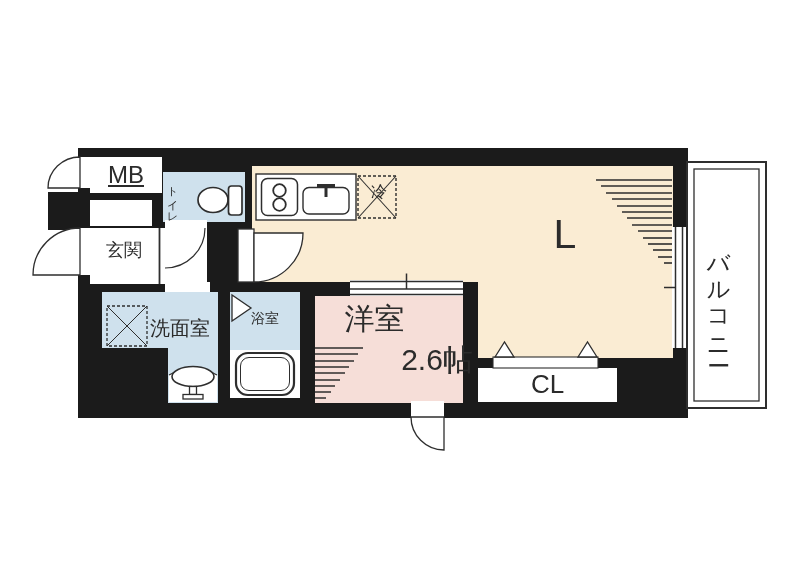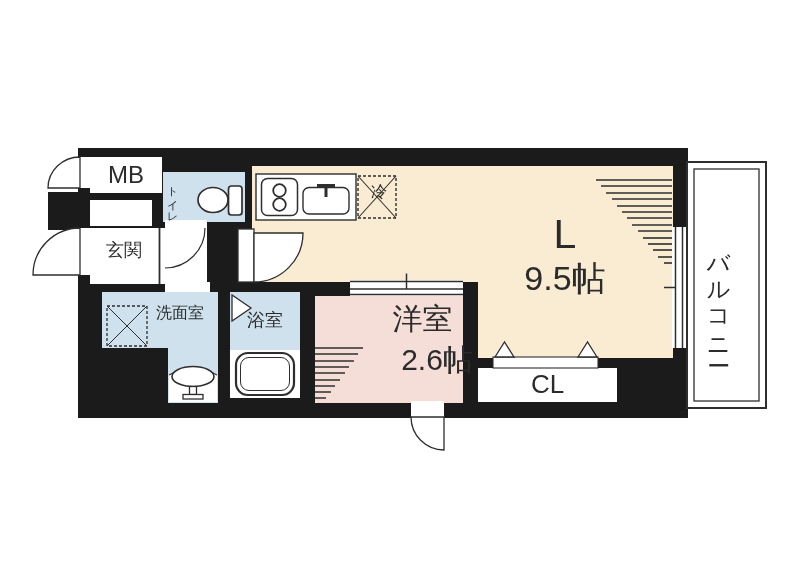--- a/index.html
+++ b/index.html
@@ -155,26 +155,25 @@
     </g>
     <g>
       <path d="M 169,375 Q 193,362 217,375 L 217,402 L 169,402 Z" fill="#fff"></path>
       <path d="M 169,375 Q 193,362 217,375" fill="none" class="st" stroke-width="1.1"></path>
       <ellipse cx="193" cy="376.5" rx="21" ry="10" fill="#fff" class="st" stroke-width="1.6"></ellipse>
       <rect x="189.5" y="386.5" width="7" height="8" fill="#fff" class="st" stroke-width="1.3"></rect>
       <rect x="183" y="394.5" width="20" height="4.5" fill="#fff" class="st" stroke-width="1.3"></rect>
     </g>
   </svg>
 
-  <div class="lbl" style="left:90px;top:162px;width:72px;font-size:24px;">MB</div>
+  <div class="lbl" style="left:90px;top:162px;width:72px;font-size:24px;text-decoration:underline;">MB</div>
   <div class="lbl" style="left:90px;top:241px;width:68px;font-size:18px;">玄関</div>
   <div class="lbl vert" style="left:166px;top:176px;height:44px;font-size:11px;">トイレ</div>
-  <div class="lbl" style="left:140px;top:305px;width:80px;font-size:16px;">洗面室</div>
-  <div class="lbl" style="left:230px;top:311px;width:70px;font-size:18px;">浴室</div>
-  <div class="lbl" style="left:315px;top:303px;width:119px;font-size:30px;padding-left:48px;">洋室</div>
+  <div class="lbl" style="left:140px;top:318px;width:80px;font-size:20px;">洗面室</div>
+  <div class="lbl" style="left:230px;top:311px;width:70px;font-size:14px;">浴室</div>
+  <div class="lbl" style="left:315px;top:303px;width:119px;font-size:30px;">洋室</div>
   <div class="lbl" style="left:315px;top:344px;width:148px;font-size:30px;margin-left:48px;">2.6帖</div>
   <div class="lbl" style="left:500px;top:213px;width:130px;font-size:41px;">L</div>
-  <div class="lbl" style="left:490px;top:261px;width:150px;font-size:34px;">9.5帖</div>
   <div class="lbl" style="left:478px;top:371px;width:139px;font-size:26px;text-align:center;">CL</div>
   <div class="lbl vert" style="left:707px;top:212px;height:170px;font-size:23px;letter-spacing:3px;">バルコニー</div>
   <div class="lbl" style="left:360px;top:184px;width:38px;font-size:16px;">冷</div>
 
 </div>
 
 </body></html>

